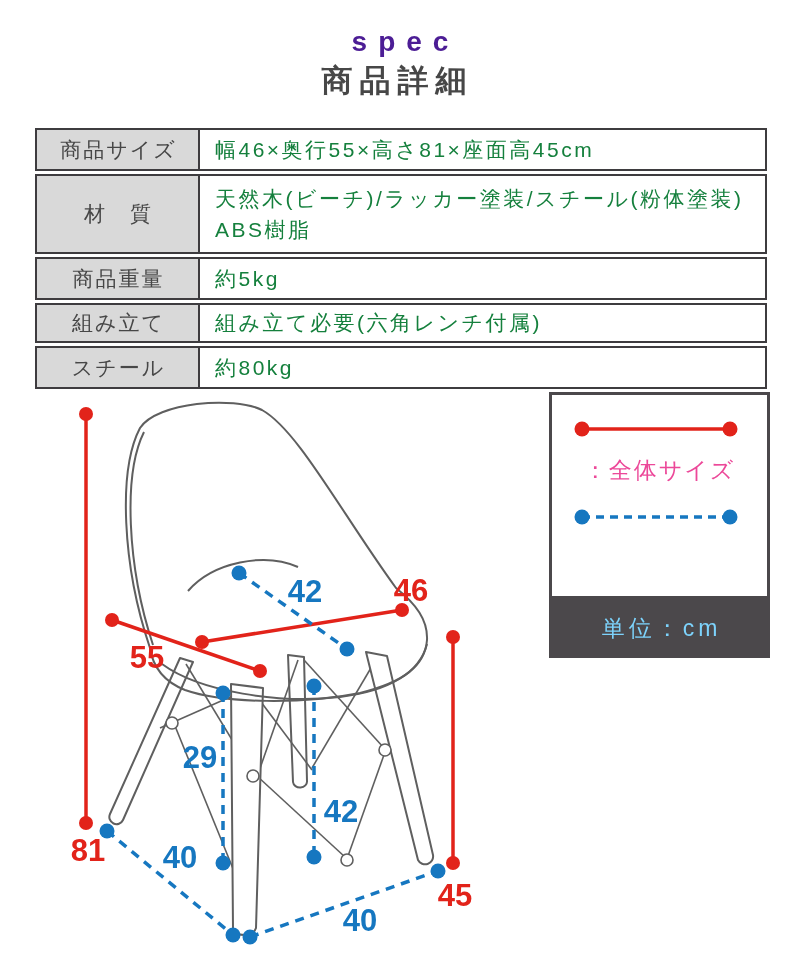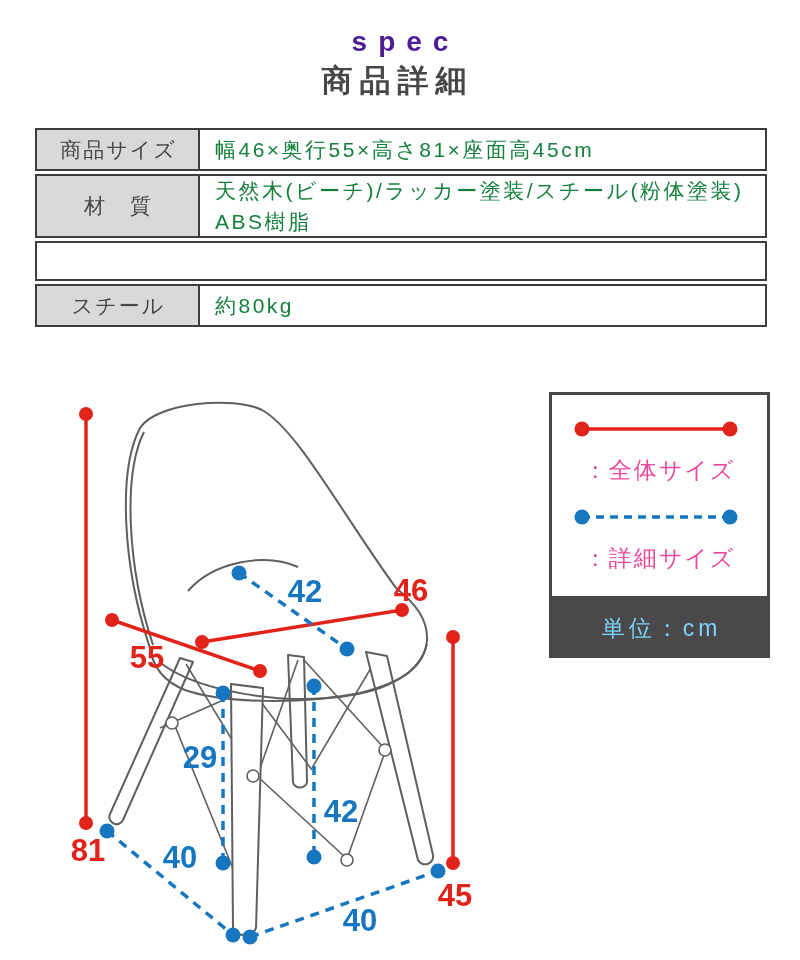--- a/index.html
+++ b/index.html
@@ -29,21 +29,21 @@
   }
 
   
   .spec-table { position: absolute; left: 35px; top: 128px; width: 732px; }
   .spec-row {
     display: flex;
     border: 2px solid #3e3c3f;
     margin-bottom: 3px;
     background: #fff;
   }
-  .h42 { height: 43px; } .h80 { height: 64px; } .h39 { height: 40px; }
+  .h42 { height: 43px; } .h80 { height: 80px; } .h39 { height: 40px; }
   .cell-label {
     width: 163px; flex-shrink: 0;
     background: #d9d9d9;
     border-right: 2px solid #3e3c3f;
     display: flex; align-items: center; justify-content: center;
     color: #474747; font-size: 21px; font-weight: 500;
     letter-spacing: 2px; text-indent: 2px; text-align: center;
   }
   .cell-value {
     flex: 1;
@@ -103,21 +103,27 @@
       <div class="cell-label">商品サイズ</div>
       <div class="cell-value">幅46×奥行55×高さ81×座面高45cm</div>
     </div>
     <div class="spec-row h80">
       <div class="cell-label">材　質</div>
       <div class="cell-value">
         <span>天然木(ビーチ)/ラッカー塗装/スチール(粉体塗装)</span>
         <span>ABS樹脂</span>
       </div>
     </div>
+    <div class="spec-row h42">
+      <div class="cell-label">商品重量</div>
+      <div class="cell-value">約5kg</div>
+    </div>
     <div class="spec-row h39">
+      <div class="cell-label">組み立て</div>
+      <div class="cell-value">組み立て必要(六角レンチ付属)</div>
     </div>
     <div class="spec-row h42">
       <div class="cell-label">スチール</div>
       <div class="cell-value">約80kg</div>
     </div>
   </div>
 
   <svg class="diagram-svg" width="800" height="960" viewBox="0 0 800 960">
 
     <g stroke="#5f5f5f" stroke-width="2" fill="none" stroke-linejoin="round">
@@ -210,18 +216,17 @@
         <line x1="30" y1="14" x2="178" y2="14" stroke="#e2231a" stroke-width="3.5"></line>
         <circle cx="30" cy="14" r="7.5" fill="#e2231a"></circle>
           <circle cx="178" cy="14" r="7.5" fill="#e2231a"></circle>
       </svg>
       <div class="legend-text lt1">：全体サイズ</div>
       <svg class="legend-line-svg lg2" width="215" height="28" viewBox="0 0 215 28">
         <line x1="30" y1="14" x2="178" y2="14" stroke="#1677c0" stroke-width="3.5" stroke-dasharray="8 6"></line>
         <circle cx="30" cy="14" r="7.5" fill="#1677c0"></circle>
           <circle cx="178" cy="14" r="7.5" fill="#1677c0"></circle>
       </svg>
-      <div class="legend-text lt2">：詳細サイズ</div>
     </div>
     <div class="legend-unit">単位：cm</div>
   </div>
 
 </div>
 
 </body></html>

